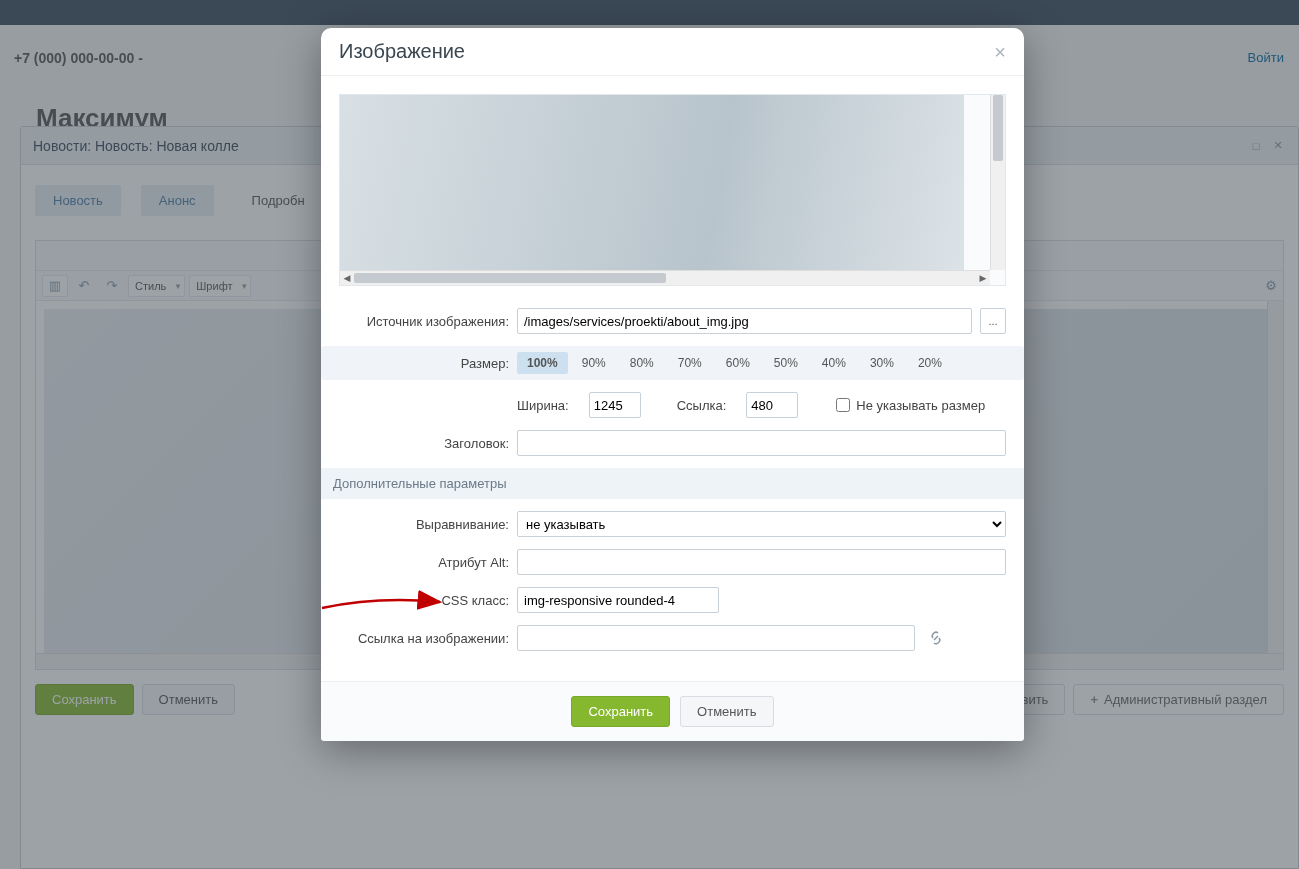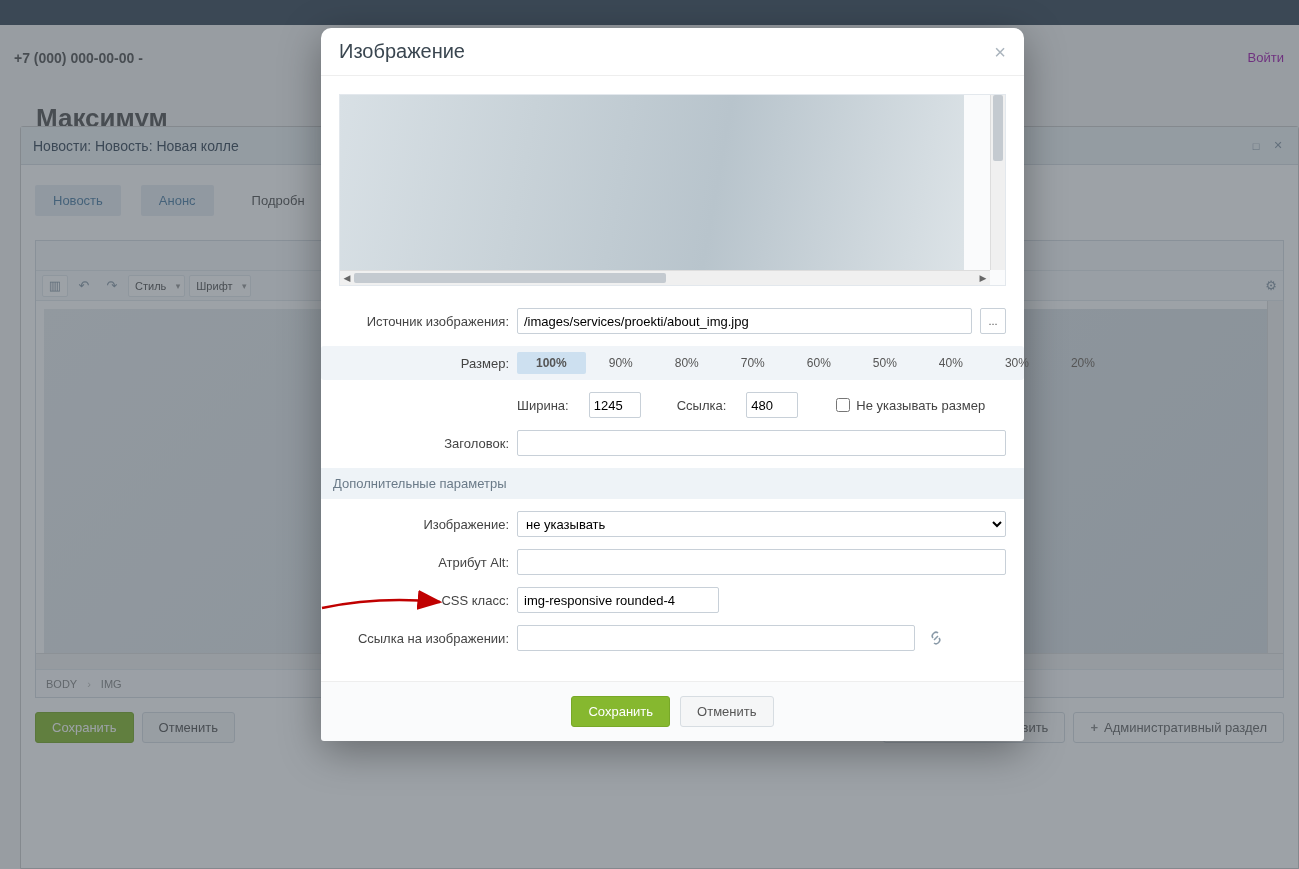--- a/index.html
+++ b/index.html
@@ -3,21 +3,21 @@
 <meta charset="utf-8">
 <style>
 * { box-sizing: border-box; margin: 0; padding: 0; }
 body { font-family: "Helvetica Neue", Arial, sans-serif; font-size: 13px; color: #333; background: #f5f5f5; overflow: hidden; width: 1299px; height: 869px; position: relative; }
 
 .backdrop { position: absolute; inset: 0; background: rgba(60,70,80,0.5); z-index: 5; }
 
 .bg-top { position: absolute; top: 0; left: 0; right: 0; height: 25px; background: #3b4a5a; }
 .bg-phone { position: absolute; top: 50px; left: 14px; font-size: 14px; font-weight: bold; color: #555; }
 .bg-header { position: absolute; top: 103px; left: 36px; font-size: 26px; font-weight: bold; color: #555; }
-.bg-login { position: absolute; top: 50px; right: 15px; font-size: 13px; color: #a21caf; }
+.bg-login { position: absolute; top: 50px; right: 15px; font-size: 13px; color: #0369a1; }
 
 .panel { position: absolute; top: 126px; left: 20px; right: 0; bottom: 0; background: #fff; border: 1px solid #ccc; border-radius: 3px 3px 0 0; display: flex; flex-direction: column; }
 .panel-header { height: 38px; background: #edf2f5; border-bottom: 1px solid #d7dde2; display: flex; align-items: center; padding: 0 12px; color: #3a4a5a; font-size: 14px; }
 .panel-header-actions { margin-left: auto; display: flex; gap: 6px; }
 .panel-header-actions span { width: 16px; height: 16px; display: inline-flex; align-items: center; justify-content: center; color: #8a9aa8; cursor: pointer; font-size: 11px; }
 
 .tabs { display: flex; padding: 20px 14px 0 14px; gap: 20px; }
 .tab { padding: 8px 18px; background: #e7edf3; color: #4f7fa4; font-size: 13px; cursor: pointer; border-radius: 2px; }
 .tab.plain { background: transparent; color: #555; }
 
@@ -64,21 +64,21 @@
 .form { padding: 10px 18px 18px 18px; }
 .form-row { display: flex; align-items: center; margin: 12px 0; gap: 8px; }
 .form-label { width: 170px; text-align: right; color: #444; font-size: 13px; flex-shrink: 0; }
 .form-input { flex: 1; height: 26px; border: 1px solid #c8d0d8; border-radius: 2px; padding: 0 6px; font-size: 13px; }
 .form-input.short { flex: none; width: 202px; }
 .file-btn { width: 26px; height: 26px; border: 1px solid #c8d0d8; border-radius: 2px; background: #fff; display: flex; align-items: center; justify-content: center; cursor: pointer; font-size: 11px; color: #555; }
 .link-icon { width: 26px; height: 26px; display: flex; align-items: center; justify-content: center; color: #8a9aa8; cursor: pointer; }
 
 .size-row { background: #f0f4f8; border-radius: 3px; padding: 6px 0; margin-left: -18px; margin-right: -18px; padding-left: 18px; padding-right: 18px; }
 .size-opts { display: flex; gap: 4px; }
-.size-opt { padding: 4px 19px; font-size: 12px; color: #555; cursor: pointer; border-radius: 2px; }
+.size-opt { padding: 4px 10px; font-size: 12px; color: #555; cursor: pointer; border-radius: 2px; }
 .size-opt.active { background: #cde0f0; font-weight: bold; }
 
 .wh-row { display: flex; align-items: center; gap: 20px; margin-top: 10px; justify-content: flex-start; padding-left: 178px; }
 .wh-row label { font-size: 13px; color: #444; }
 .wh-input { width: 52px; height: 26px; border: 1px solid #c8d0d8; border-radius: 2px; padding: 0 4px; font-size: 13px; text-align: left; }
 .checkbox-wrap { display: flex; align-items: center; gap: 6px; margin-left: 18px; }
 .checkbox-wrap input { width: 14px; height: 14px; }
 
 .section-hdr { background: #eef3f7; color: #6a7a88; padding: 8px 12px; margin: 8px -18px; font-size: 13px; }
 
@@ -124,24 +124,20 @@
       <div class="tb-select">
           <span>Шрифт</span>
         </div>
       <span class="tb-btn" style="margin-left:auto;margin-right:4px;">»</span>
       <span class="tb-gear">⚙</span>
     </div>
     <div class="editor-content">
       <div class="img-placeholder"></div>
       <div class="scroll-v"></div>
       <div class="scroll-h"></div>
-    </div>
-    <div class="editor-path">
-      <span>BODY</span>
-      <span>IMG</span>
     </div>
   </div>
 
   <div class="bottom-bar">
     <button class="btn btn-primary">Сохранить</button>
     <button class="btn btn-default">Отменить</button>
     <div style="margin-left:auto;display:flex;gap:8px;">
       <button class="btn btn-ghost">
           <span class="plus">+</span>
           <span>Сохранить и добавить</span>
@@ -211,21 +207,21 @@
     </div>
 
     <div class="form-row">
       <div class="form-label">Заголовок:</div>
       <input class="form-input" value="" style="">
     </div>
 
     <div class="section-hdr">Дополнительные параметры</div>
 
     <div class="form-row">
-      <div class="form-label">Изображение:</div>
+      <div class="form-label">Выравнивание:</div>
       <select class="form-select">
         <option>не указывать</option>
       </select>
     </div>
 
     <div class="form-row">
       <div class="form-label">Атрибут Alt:</div>
       <input class="form-input" value="" style="">
     </div>
 

